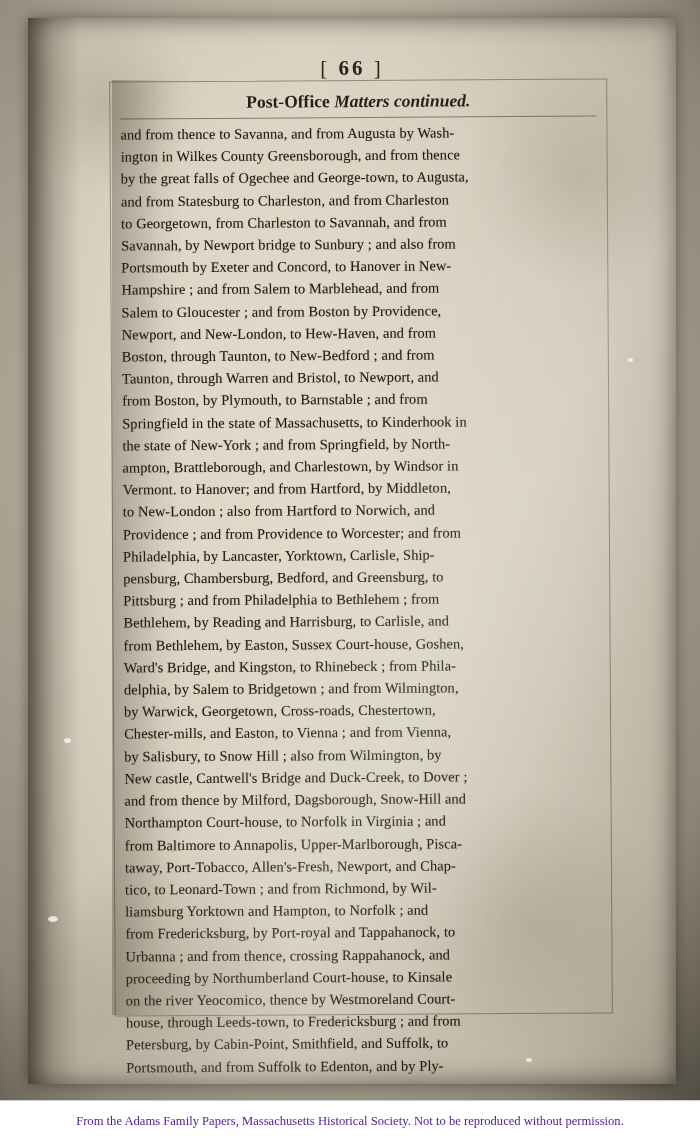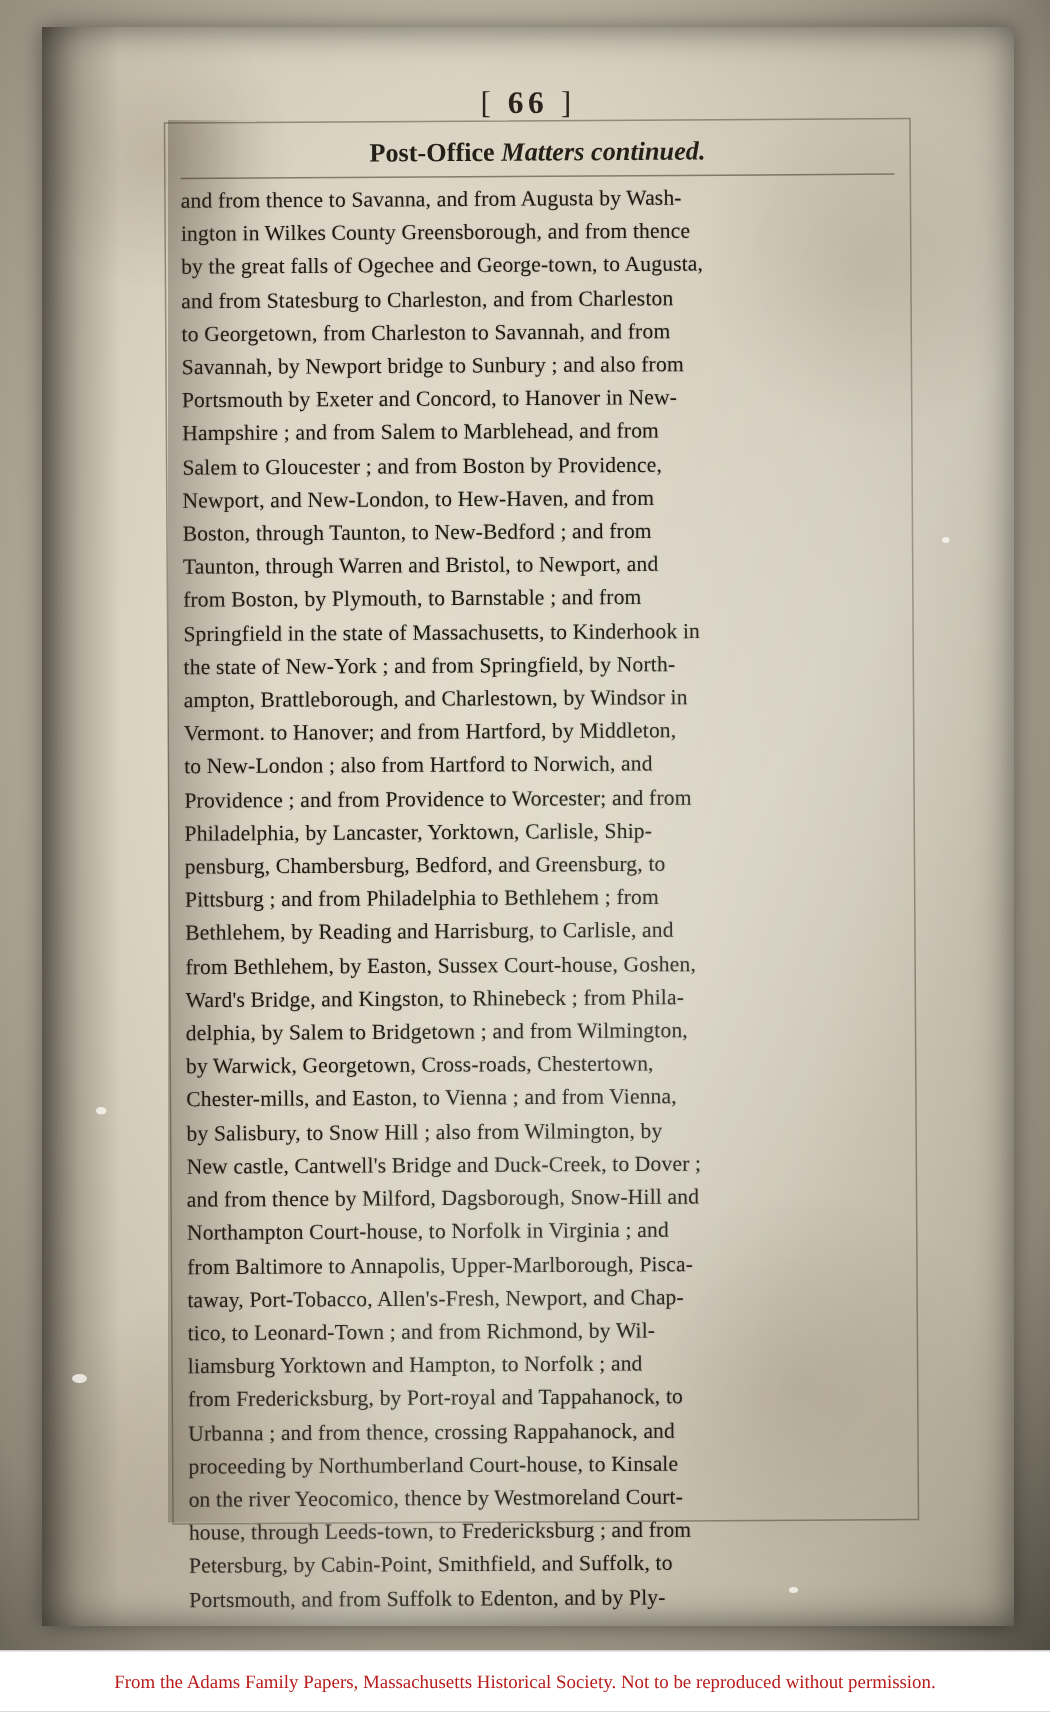--- a/index.html
+++ b/index.html
@@ -154,21 +154,21 @@
   }
 
   
   #credit {
     position: absolute;
     left: 0;
     top: 1100px;
     width: 700px;
     height: 41px;
     background: #ffffff;
-    color: #b91c1c;
+    color: #4c1d95;
     font-family: "Liberation Serif", serif;
     font-size: 12.6px;
     display: flex;
     align-items: center;
     justify-content: center;
     text-align: center;
     border-top: 1px solid #cfcfcf;
   }
 </style>
 </head>

